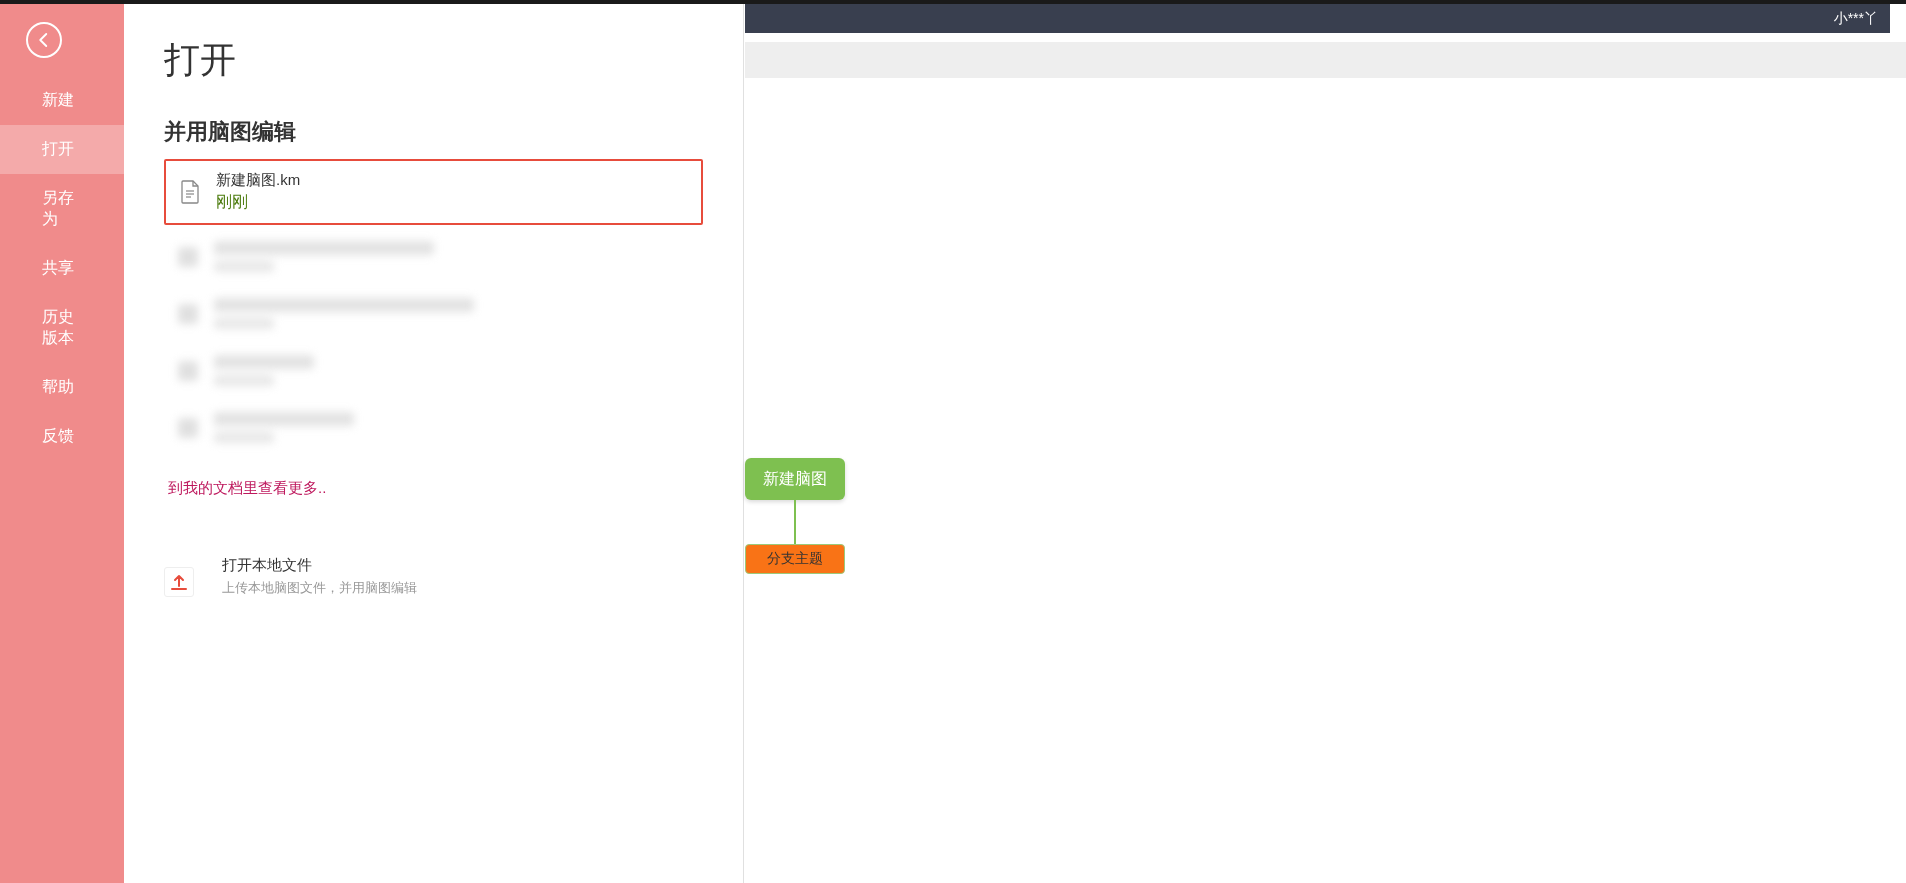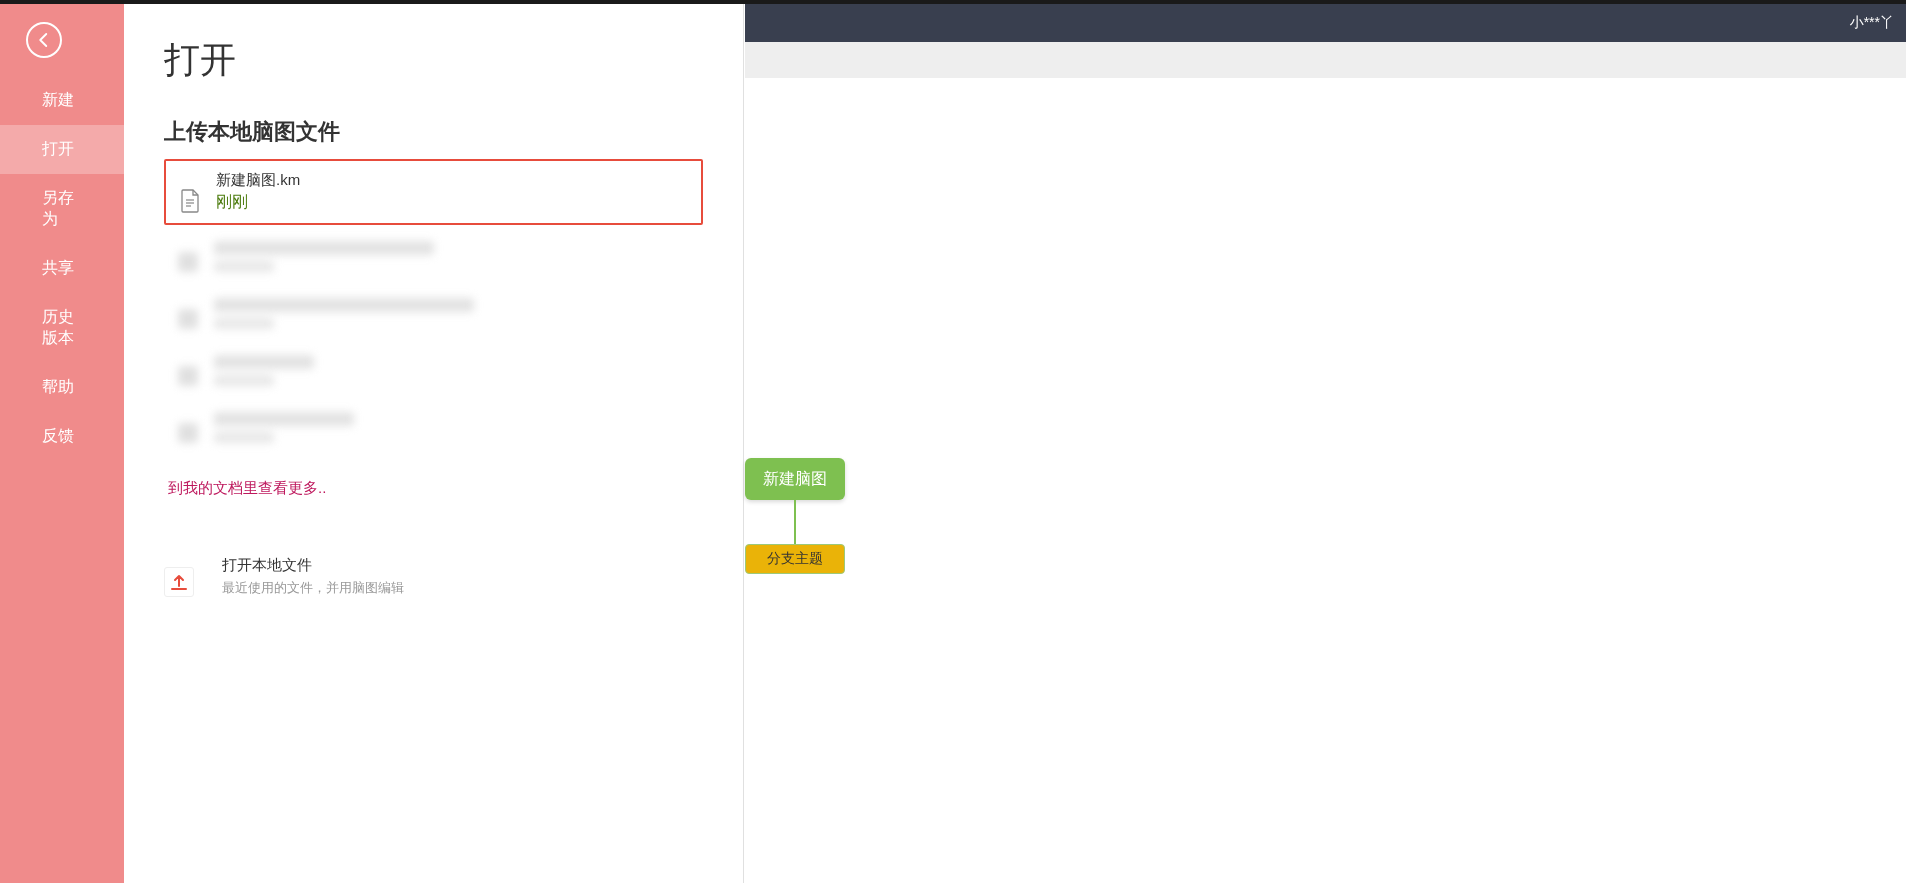--- a/index.html
+++ b/index.html
@@ -1,48 +1,48 @@
 <!DOCTYPE html>
 <html><head>
 <meta charset="utf-8">
 <style>
   * { margin: 0; padding: 0; box-sizing: border-box; }
   body { font-family: "Microsoft YaHei", "PingFang SC", sans-serif; background: #fff; width: 1906px; height: 883px; overflow: hidden; }
   .topbar { position: absolute; top: 0; left: 0; right: 0; height: 4px; background: #1a1a1a; }
-  .header-bar { position: absolute; top: 4px; left: 745px; right: 0; height: 38px; background: #393f4f; color: #fff; display: flex; align-items: center; justify-content: flex-end; padding-right: 12px; font-size: 14px; }
+  .header-bar { position: absolute; top: 4px; left: 745px; right: 16px; height: 29px; background: #393f4f; color: #fff; display: flex; align-items: center; justify-content: flex-end; padding-right: 12px; font-size: 14px; }
   .sub-header { position: absolute; top: 42px; left: 745px; right: 0; height: 36px; background: #eeeeee; }
   .sidebar { position: absolute; top: 4px; left: 0; width: 124px; bottom: 0; background: #f08b8b; }
   .back-btn { width: 36px; height: 36px; margin: 18px 0 18px 26px; border: 2px solid #fff; border-radius: 50%; display: flex; align-items: center; justify-content: center; cursor: pointer; }
   .back-btn svg { width: 18px; height: 18px; }
   .side-item { padding: 14px 42px; color: #fff; font-size: 16px; cursor: pointer; }
   .side-item.active { background: #f4aaaa; }
   .panel { position: absolute; top: 4px; left: 124px; width: 620px; bottom: 0; background: #fff; border-right: 1px solid #e0e0e0; padding: 32px 40px; }
   .panel-title { font-size: 36px; color: #333; font-weight: 400; margin-bottom: 32px; }
   .section-title { font-size: 22px; color: #333; margin-bottom: 12px; }
-  .file-item { display: flex; align-items: flex-end; padding: 10px 14px; margin-bottom: 6px; cursor: pointer; }
+  .file-item { display: flex; align-items: center; padding: 10px 14px; margin-bottom: 6px; cursor: pointer; }
   .file-item.highlighted { border: 2px solid #e74c3c; border-radius: 2px; }
   .file-icon { width: 20px; height: 24px; margin-right: 16px; flex-shrink: 0; }
   .file-info { display: flex; flex-direction: column; }
   .file-name { font-size: 15px; color: #333; }
   .file-time { font-size: 16px; color: #4d7c0f; margin-top: 2px; }
   .blurred { filter: blur(4px); opacity: 0.6; }
   .blurred .file-name { background: #d0d0d0; color: transparent; height: 14px; width: 220px; border-radius: 2px; }
   .blurred .file-time { background: #d8d8d8; color: transparent; height: 11px; width: 60px; border-radius: 2px; margin-top: 6px; }
   .blurred.w2 .file-name { width: 260px; }
   .blurred.w3 .file-name { width: 100px; }
   .blurred.w4 .file-name { width: 140px; }
   .blurred-icon { width: 20px; height: 20px; background: #ccc; border-radius: 2px; margin-right: 16px; flex-shrink: 0; }
   .more-link { color: #be185d; font-size: 15px; margin: 20px 0 30px 4px; display: inline-block; cursor: pointer; }
   .local-open { display: flex; align-items: flex-end; margin-top: 28px; cursor: pointer; gap: 14px; }
   .upload-icon { width: 30px; height: 30px; margin-right: 14px; border: 1px solid #eee; border-radius: 3px; display: flex; align-items: center; justify-content: center; }
   .local-title { font-size: 15px; color: #333; }
   .local-desc { font-size: 13px; color: #999; margin-top: 4px; }
   .canvas { position: absolute; top: 78px; left: 745px; right: 0; bottom: 0; background: #fff; }
   .root-node { position: absolute; top: 380px; left: 0; width: 100px; height: 42px; background: #7ec050; color: #fff; border-radius: 6px; display: flex; align-items: center; justify-content: center; font-size: 16px; box-shadow: 0 2px 4px rgba(0,0,0,.15); }
-  .child-node { position: absolute; top: 466px; left: 0; width: 100px; height: 30px; background: #eab308; border: 1px solid #9cc97a; border-radius: 4px; display: flex; align-items: center; justify-content: center; font-size: 14px; color: #333; }
+  .child-node { position: absolute; top: 466px; left: 0; width: 100px; height: 30px; background: #f97316; border: 1px solid #9cc97a; border-radius: 4px; display: flex; align-items: center; justify-content: center; font-size: 14px; color: #333; }
   .connector { position: absolute; top: 422px; left: 49px; width: 2px; height: 44px; background: #7ec050; }
   .user-label { font-size: 14px; color: #fff; }
 </style>
 </head>
 <body>
 
 <div class="topbar"></div>
 
 <div class="header-bar">
   <span class="user-label">小***丫</span>
@@ -59,21 +59,21 @@
   <div class="side-item active">打开</div>
   <div class="side-item">另存为</div>
   <div class="side-item">共享</div>
   <div class="side-item">历史版本</div>
   <div class="side-item">帮助</div>
   <div class="side-item">反馈</div>
 </div>
 
 <div class="panel">
   <h1 class="panel-title">打开</h1>
-  <h2 class="section-title">上传本地脑图文件</h2>
+  <h2 class="section-title">并用脑图编辑</h2>
 
   <div class="file-item highlighted">
     <svg class="file-icon" viewBox="0 0 20 24">
       <path d="M3 1h10l5 5v16a1 1 0 0 1-1 1H3a1 1 0 0 1-1-1V2a1 1 0 0 1 1-1z" fill="none" stroke="#888" stroke-width="1.3"></path>
       <path d="M13 1v5h5" fill="none" stroke="#888" stroke-width="1.3"></path>
       <line x1="6" y1="11" x2="14" y2="11" stroke="#888" stroke-width="1.2"></line>
       <line x1="6" y1="14" x2="14" y2="14" stroke="#888" stroke-width="1.2"></line>
       <line x1="6" y1="17" x2="11" y2="17" stroke="#888" stroke-width="1.2"></line>
     </svg>
     <div class="file-info">
@@ -115,21 +115,21 @@
 
   <div class="local-open">
     <div class="upload-icon">
       <svg width="20" height="20" viewBox="0 0 20 20">
           <path d="M10 14V4M10 4l-4 4M10 4l4 4" stroke="#e74c3c" stroke-width="2" fill="none" stroke-linecap="round" stroke-linejoin="round"></path>
           <line x1="3" y1="17" x2="17" y2="17" stroke="#e74c3c" stroke-width="2" stroke-linecap="round"></line>
         </svg>
     </div>
     <div>
       <div class="local-title">打开本地文件</div>
-      <div class="local-desc">最近使用的文件，并用脑图编辑</div>
+      <div class="local-desc">上传本地脑图文件，并用脑图编辑</div>
     </div>
   </div>
 </div>
 
 <div class="canvas">
   <div class="root-node">新建脑图</div>
   <div class="connector"></div>
   <div class="child-node">分支主题</div>
 </div>
 

